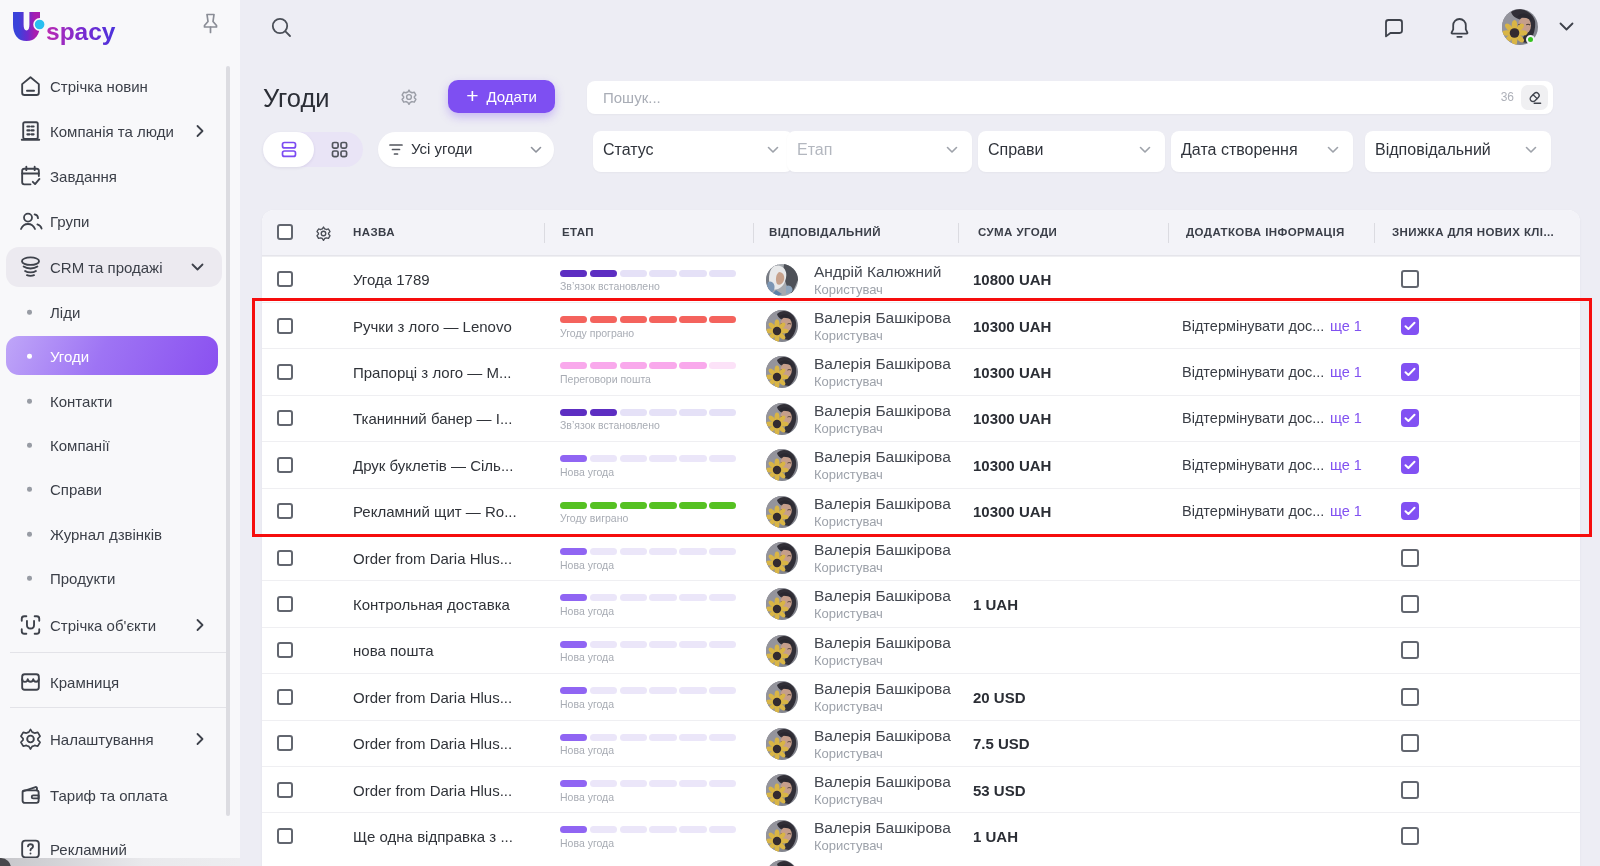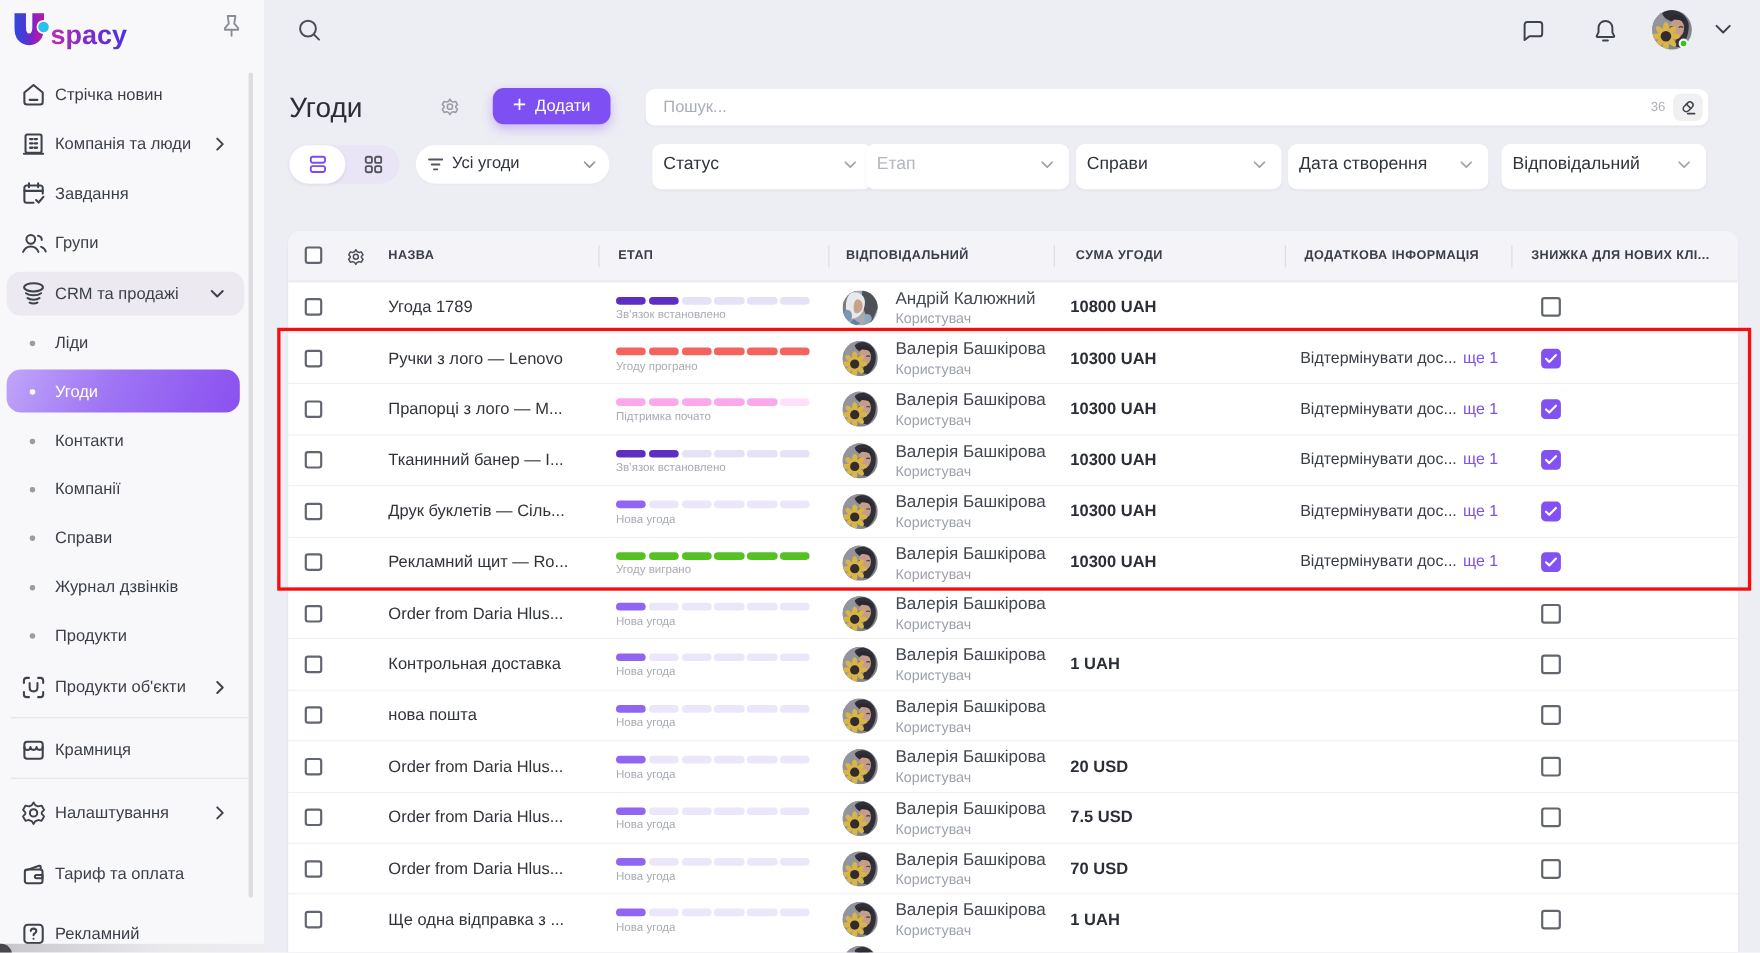--- a/index.html
+++ b/index.html
@@ -212,21 +212,21 @@
       <span class="tx">Продукти</span>
     </div>
   <div class="item" style="top:605px">
     <svg class="ic" width="25" height="25" viewBox="0 0 24 24" fill="none" stroke="#3E424B" stroke-width="1.8" stroke-linecap="round" stroke-linejoin="round">
         <path d="M3.6 8 V6 C3.6 4.6 4.6 3.6 6 3.6 H8"></path>
         <path d="M16 3.6 H18 C19.4 3.6 20.4 4.6 20.4 6 V8"></path>
         <path d="M20.4 16 V18 C20.4 19.4 19.4 20.4 18 20.4 H16"></path>
         <path d="M8 20.4 H6 C4.6 20.4 3.6 19.4 3.6 18 V16"></path>
         <path d="M8.6 8 V12 C8.6 14 10 15.4 12 15.4 C14 15.4 15.4 14 15.4 12 V8"></path>
       </svg>
-    <span class="tx">Продукти об'єкти</span>
+    <span class="tx">Стрічка об'єкти</span>
     <svg class="chev" width="8" height="13" viewBox="0 0 8 13" fill="none" stroke="#3E424B" stroke-width="1.8" stroke-linecap="round" stroke-linejoin="round">
         <path d="M1.5 1.5 L6.5 6.5 L1.5 11.5"></path>
       </svg>
   </div>
   <div class="divider" style="top:652px"></div>
   <div class="item" style="top:662px">
     <svg class="ic" width="25" height="25" viewBox="0 0 24 24" fill="none" stroke="#3E424B" stroke-width="1.8" stroke-linejoin="round" stroke-linecap="round">
         <rect x="4" y="4.6" width="16" height="14.8" rx="2.4"></rect>
         <path d="M4 9.2 a2.67 2.67 0 0 0 5.34 0 a2.67 2.67 0 0 0 5.33 0 a2.67 2.67 0 0 0 5.33 0"></path>
       </svg>
@@ -448,21 +448,21 @@
       <span class="cb"></span>
       <div class="nm">Прапорці з лого — М...</div>
       <div class="bar">
         <i class="sp"></i>
         <i class="sp"></i>
         <i class="sp"></i>
         <i class="sp"></i>
         <i class="sp"></i>
         <i class="spl"></i>
       </div>
-      <div class="blb">Підтримка почато</div>
+      <div class="blb">Переговори пошта</div>
       <svg class="av" width="32" height="32">
         <use href="#avv"></use>
       </svg>
       <div class="pn">Валерія Башкірова</div>
       <div class="ps">Користувач</div>
       <div class="am">10300 UAH</div>
       <div class="ex">Відтермінувати дос...</div>
       <div class="more">ще 1</div>
       <span class="cb2 on">
         <svg width="12" height="10" viewBox="0 0 12 10">
@@ -656,21 +656,21 @@
         <i class="sl2"></i>
         <i class="sl2"></i>
         <i class="sl2"></i>
       </div>
       <div class="blb">Нова угода</div>
       <svg class="av" width="32" height="32">
         <use href="#avv"></use>
       </svg>
       <div class="pn">Валерія Башкірова</div>
       <div class="ps">Користувач</div>
-      <div class="am">70 USD</div>
+      <div class="am">53 USD</div>
       <span class="cb2"></span>
     </div>
 <div class="row" style="top:602.4px">
       <span class="cb"></span>
       <div class="nm">Ще одна відправка з ...</div>
       <div class="bar">
         <i class="sm"></i>
         <i class="sl2"></i>
         <i class="sl2"></i>
         <i class="sl2"></i>

